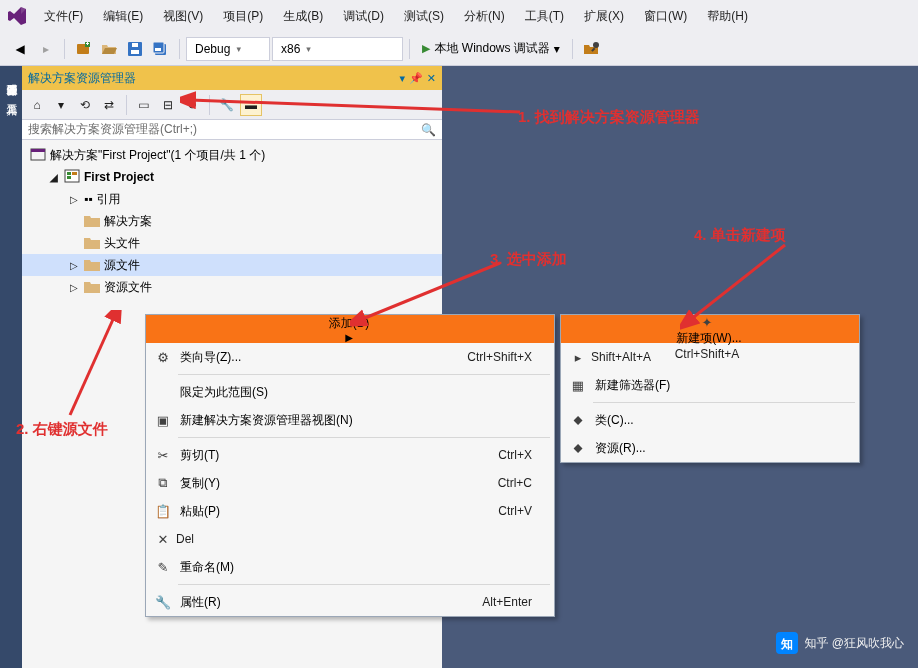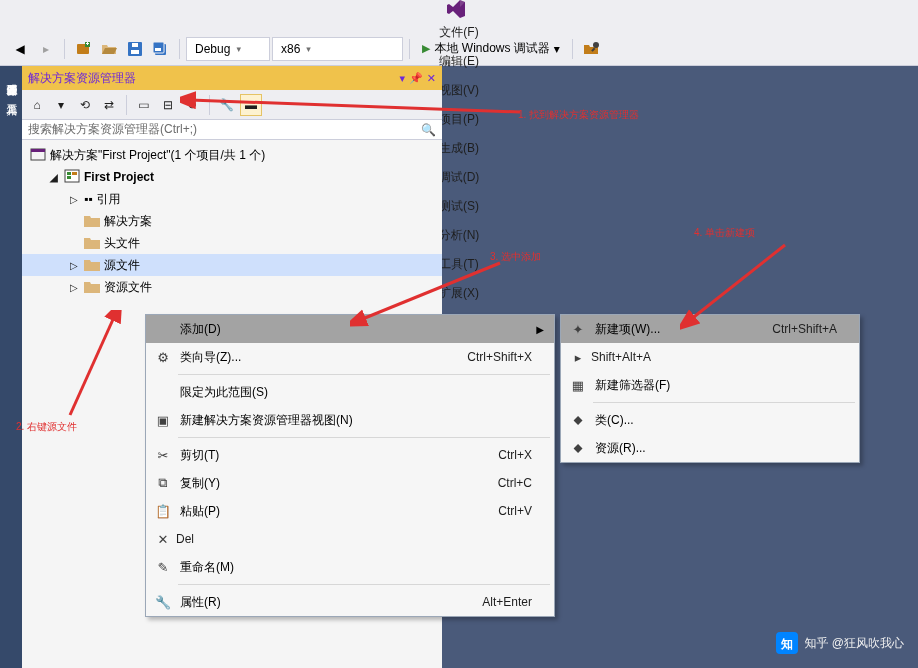--- a/index.html
+++ b/index.html
@@ -1,63 +1,63 @@
 <!DOCTYPE html>
 <html><head>
 <meta charset="utf-8">
 <style>
 * { margin: 0; padding: 0; box-sizing: border-box; font-family: "Microsoft YaHei", "Segoe UI", sans-serif; font-size: 12px; }
 body { width: 918px; height: 668px; background: #4a5a7a; position: relative; overflow: hidden; }
 
-.menubar { background: #eeeef2; height: 32px; display: flex; align-items: center; padding: 0 6px; flex-direction: column; }
+.menubar { background: #eeeef2; height: 32px; display: flex; align-items: center; padding: 0 6px; }
 .menubar .logo { width: 22px; height: 22px; margin-right: 6px; display: flex; align-items: center; justify-content: center; }
 .menubar .menu-item { padding: 6px 10px; color: #1e1e1e; cursor: default; }
 
 .toolbar { background: #eeeef2; height: 34px; display: flex; align-items: center; padding: 0 8px; gap: 2px; border-bottom: 1px solid #cccedb; }
 .tb-btn { height: 24px; min-width: 24px; display: flex; align-items: center; justify-content: center; border: 1px solid transparent; }
 .tb-sep { width: 1px; height: 20px; background: #cccedb; margin: 0 4px; }
 .tb-drop { height: 24px; border: 1px solid #cccedb; background: #fff; display: flex; align-items: center; padding: 0 6px 0 8px; gap: 6px; }
 .tb-drop .caret { font-size: 9px; color: #717171; }
 .tb-run { display: flex; align-items: center; gap: 4px; padding: 0 6px; height: 24px; }
 .tb-run .play { color: #388a34; font-size: 11px; }
 
 .workspace { display: flex; height: calc(100% - 66px); }
 .side-tabs { width: 22px; background: #35496a; display: flex; flex-direction: column; }
 .side-tab { writing-mode: vertical-rl; padding: 10px 3px; color: #fff; font-size: 11px; cursor: default; }
 
 .panel { width: 420px; background: #f5f5f5; display: flex; flex-direction: column; }
-.panel-title { background: #f0c24b; height: 24px; display: flex; align-items: center; padding: 0 6px; justify-content: space-between; color: #6d28d9; }
+.panel-title { background: #f0c24b; height: 24px; display: flex; align-items: center; padding: 0 6px; justify-content: space-between; color: #0369a1; }
 .panel-title .actions { display: flex; gap: 4px; align-items: center; }
 .panel-title .actions span { font-size: 11px; cursor: default; }
 .panel-tools { height: 30px; border-bottom: 1px solid #cccedb; display: flex; align-items: center; padding: 0 4px; gap: 2px; background: #eeeef2; }
 .panel-tools .ptbtn { width: 22px; height: 22px; display: flex; align-items: center; justify-content: center; font-size: 12px; color: #1e1e1e; }
 .panel-tools .ptbtn.active { background: #fdf2d0; border: 1px solid #e5c365; }
 .search { height: 20px; border-bottom: 1px solid #cccedb; display: flex; align-items: center; padding: 0 6px; color: #6d6d6d; justify-content: space-between; background: #fff; }
 
 .tree { flex: 1; background: #f5f5f5; padding-top: 4px; overflow: visible; }
 .tree-row { display: flex; align-items: center; height: 22px; padding-left: 8px; gap: 4px; }
 .tree-row.bold { font-weight: bold; }
 .tree-row.sel { background: #cfe0fc; }
 .indent1 { padding-left: 28px; }
 .indent2 { padding-left: 48px; }
 .expander { width: 10px; font-size: 10px; color: #1e1e1e; }
 .folder-icon { width: 16px; height: 14px; display: inline-block; }
 
 .context-menu { position: absolute; background: #f6f6f6; border: 1px solid #9ba7b7; box-shadow: 3px 3px 4px rgba(0,0,0,0.25); }
 .cm1 { left: 145px; top: 314px; width: 410px; }
 .cm2 { left: 560px; top: 314px; width: 300px; }
 .cm-row { display: flex; align-items: center; height: 28px; padding: 0 10px 0 4px; }
-.cm-row.hover { background: #a3a3a3; }
+.cm-row.hover { background: #f97316; flex-direction: column; }
 .cm-row .icon { width: 26px; display: flex; justify-content: center; font-size: 13px; color: #414141; }
 .cm-row .label { flex: 1; padding-left: 4px; }
 .cm-row .shortcut { color: #1e1e1e; }
 .cm-row .arrow { width: 12px; font-size: 10px; text-align: right; }
 .cm-sep { height: 1px; background: #d7d7d7; margin: 3px 4px 3px 32px; }
 
-.anno { position: absolute; color: #e03030; font-size: 10px; font-weight: 400; pointer-events: none; }
+.anno { position: absolute; color: #e03030; font-size: 15px; font-weight: 700; pointer-events: none; }
 .watermark { position: absolute; right: 14px; bottom: 14px; color: #f0f0f0; font-size: 20px; display: flex; align-items: center; gap: 6px; }
 
 svg.arrow-svg { position: absolute; pointer-events: none; }
 </style>
 </head>
 <body>
 
 <div class="menubar">
   <span class="logo">
     <svg width="18" height="18" viewBox="0 0 18 18">

